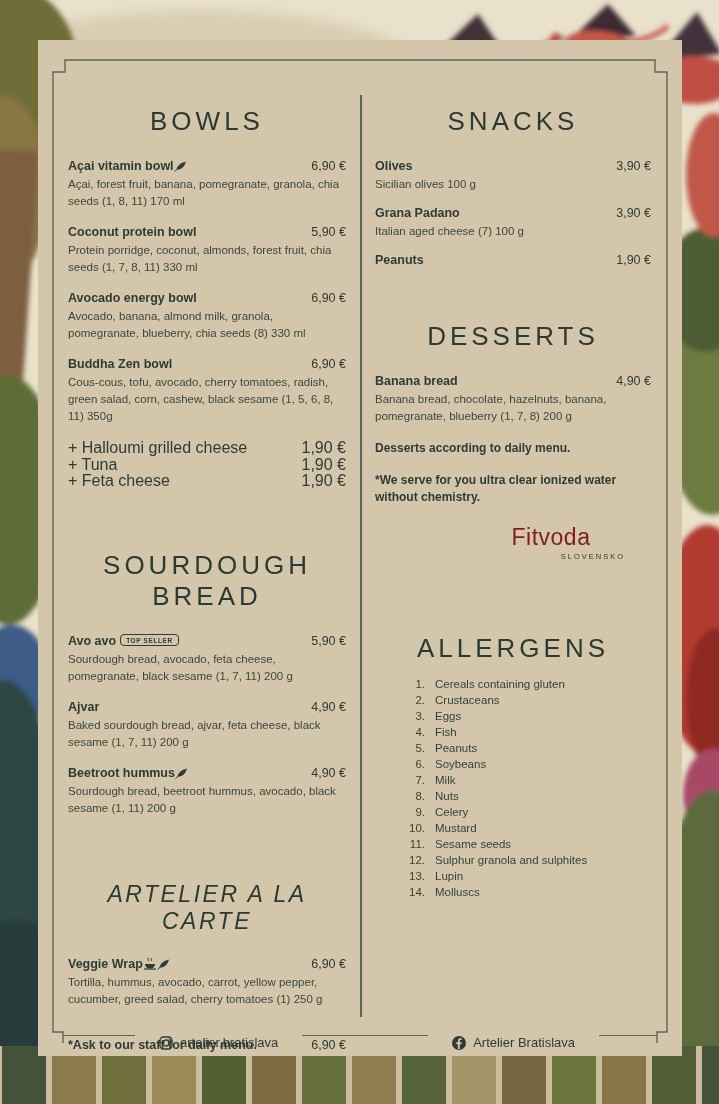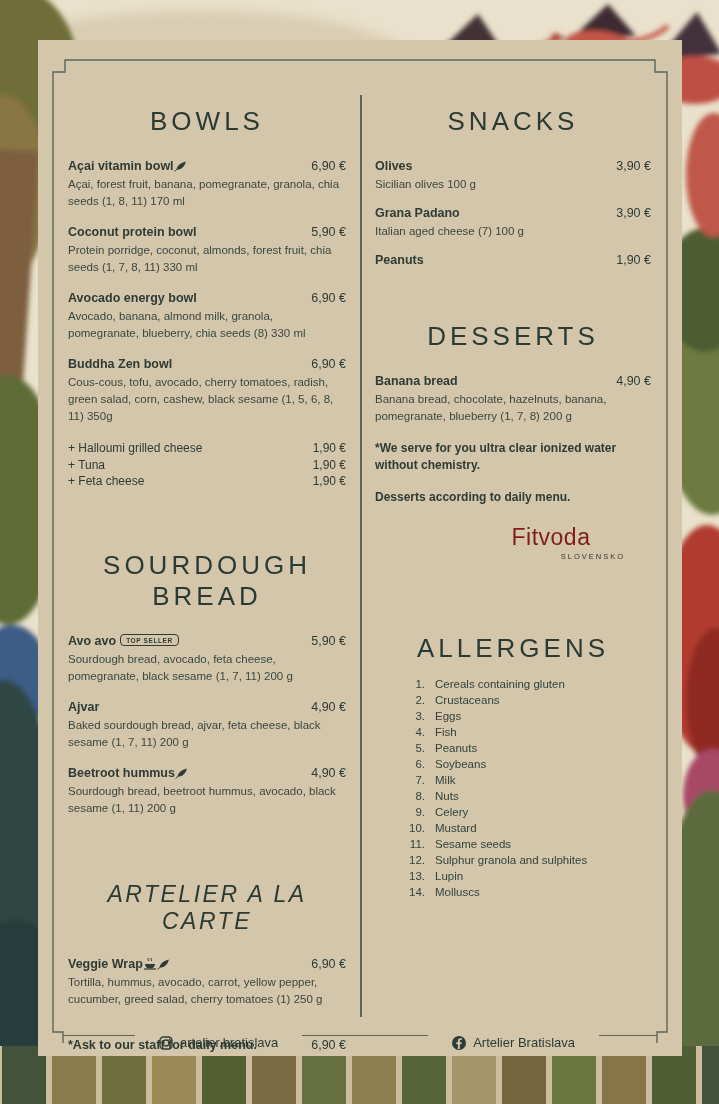--- a/index.html
+++ b/index.html
@@ -29,21 +29,21 @@
   .mi-row{display:flex;align-items:center;}
   .mi-name{font-weight:700;font-size:12.5px;color:#2e3c35;white-space:nowrap;}
   .mi-price{margin-left:auto;font-size:12.5px;color:#2e3c35;white-space:nowrap;}
   .mi-desc{margin:3px 0 0 0;font-size:11.5px;line-height:17px;color:#39473f;}
   .ic{flex:0 0 auto;display:inline-flex;}
 
   .badge{display:inline-block;border:1px solid #2e3c35;border-radius:4px;font-size:6.5px;font-weight:700;
          letter-spacing:.6px;padding:2px 5px 1px 5px;color:#2e3c35;margin-left:4px;transform:translateY(-1px);}
 
   .addons{margin-top:8px;}
-  .addon-row{display:flex;font-size:12px;line-height:16.5px;color:#2e3c35;}
+  .addon-row{display:flex;font-size:16px;line-height:16.5px;color:#2e3c35;}
   .addon-price{margin-left:auto;}
 
   .note-row{display:flex;margin-top:30px;}
   .note-row .mi-name{white-space:normal;}
 
   .bold-note{margin:15px 0 0 0;font-size:12px;font-weight:700;line-height:17px;color:#2e3c35;}
 
   .logo-box{width:200px;margin-left:76px;margin-top:18px;text-align:center;}
   .logo-text{font-size:23px;font-weight:400;letter-spacing:.5px;color:#7f1d1d;}
   .logo-sub{font-size:7.5px;letter-spacing:2px;color:#2c3a33;text-align:right;padding-right:26px;margin-top:1px;}
@@ -294,22 +294,22 @@
       <h2 class="sec-title mt-dess">DESSERTS</h2>
 
       <div class="items">
         <div class="mi">
           <div class="mi-row">
             <span class="mi-name">Banana bread</span>
             <span class="mi-price">4,90 €</span>
           </div>
           <p class="mi-desc">Banana bread, chocolate, hazelnuts, banana, pomegranate, blueberry (1, 7, 8) 200 g</p>
         </div>
+        <p class="bold-note">Desserts according to daily menu.</p>
         <p class="bold-note">*We serve for you ultra clear ionized water without chemistry.</p>
-        <p class="bold-note">Desserts according to daily menu.</p>
 
         <div class="logo-box">
           <div class="logo-text">Fitvoda</div>
           <div class="logo-sub">SLOVENSKO</div>
         </div>
       </div>
 
       <h2 class="sec-title mt-aller">ALLERGENS</h2>
 
       <div class="al-list">

